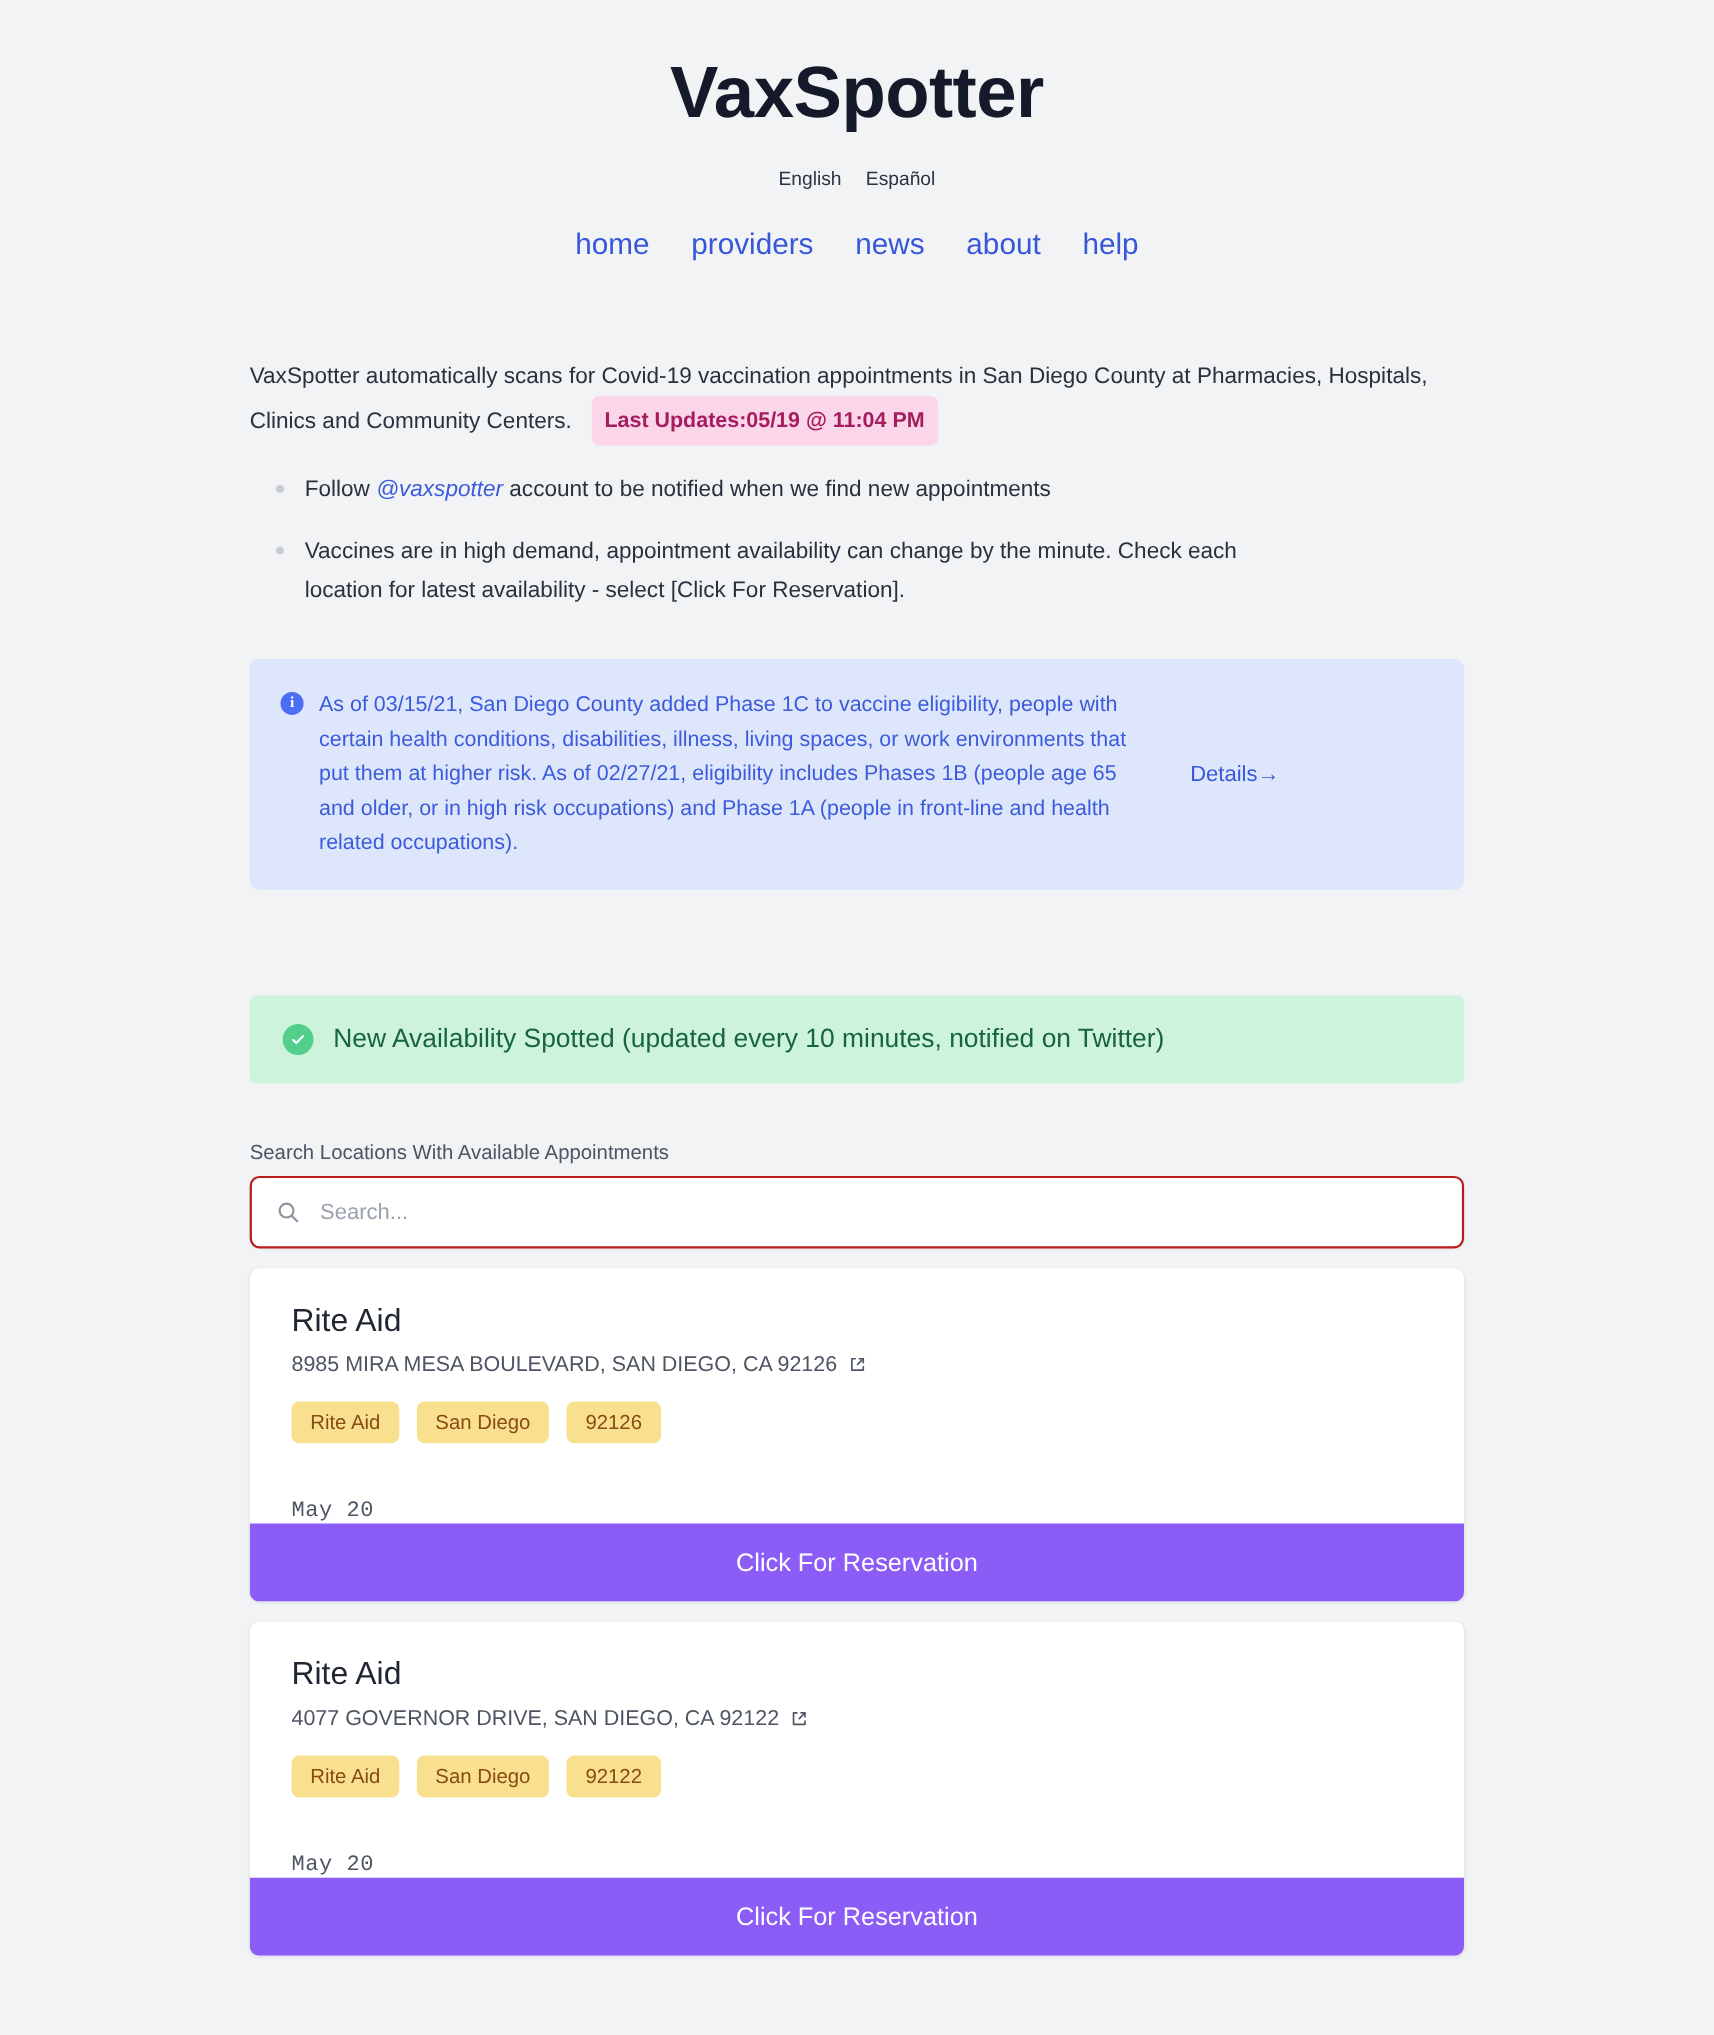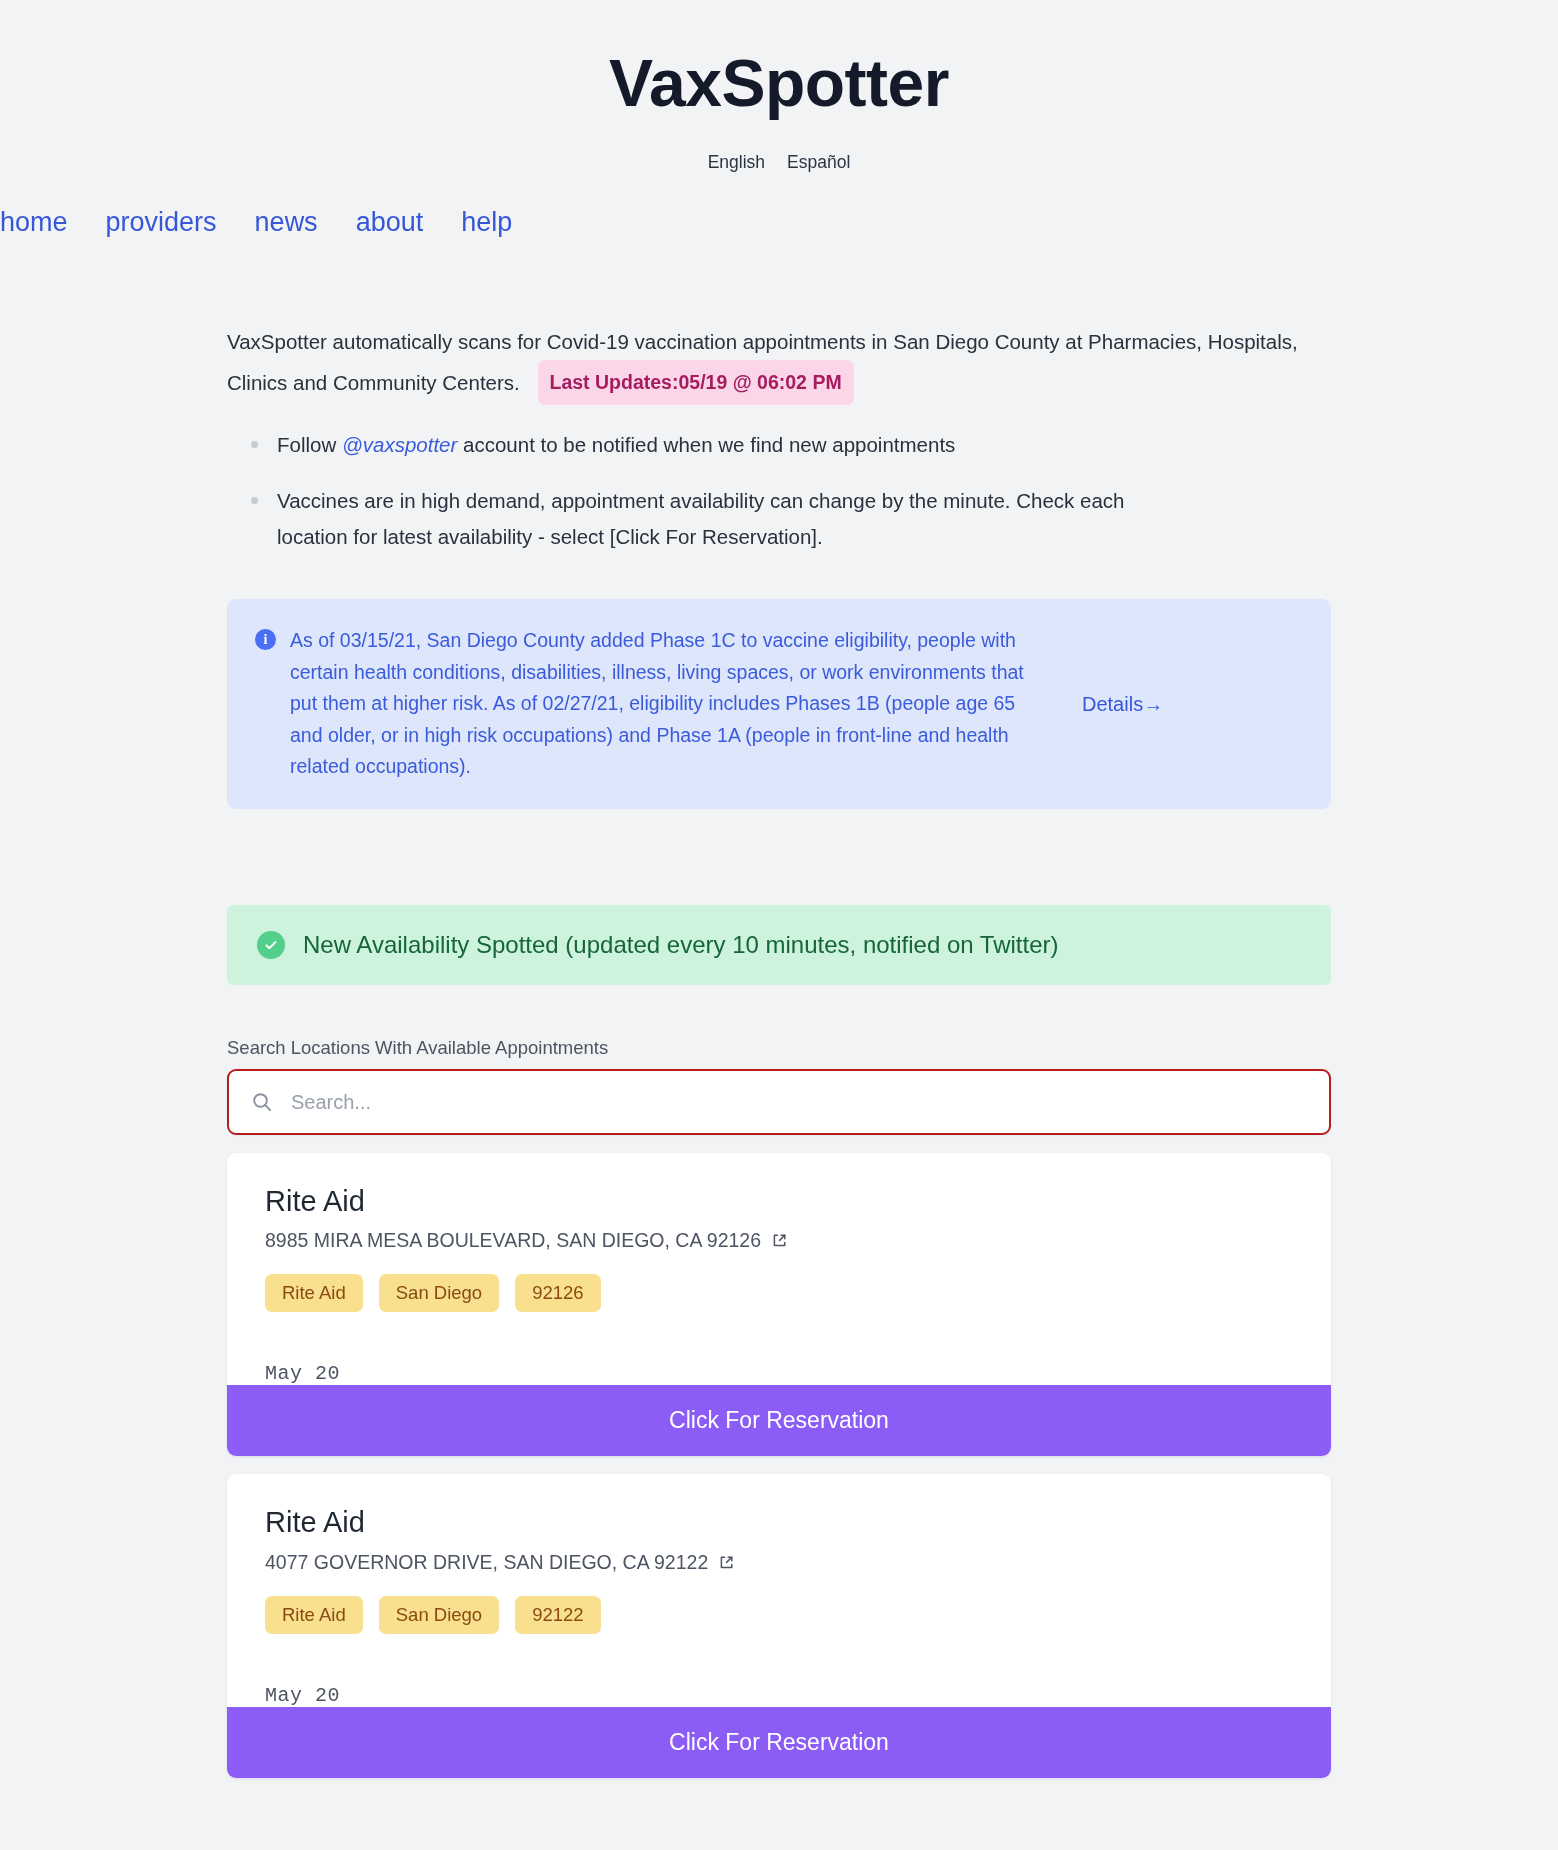--- a/index.html
+++ b/index.html
@@ -28,21 +28,21 @@
     justify-content: center;
     gap: 22px;
     margin-top: 30px;
     font-size: 17.5px;
     color: #2b3442;
   }
   .lang-row a { color: #2b3442; text-decoration: none; cursor: pointer; }
 
   .nav-row {
     display: flex;
-    justify-content: flex-start;
+    justify-content: center;
     gap: 38px;
     margin-top: 34px;
     font-size: 27px;
     color: #3b5bdb;
   }
   .nav-row a {
     color: #3757d8;
     text-decoration: none;
     cursor: pointer;
   }
@@ -270,21 +270,21 @@
     <a>providers</a>
     <a>news</a>
     <a>about</a>
     <a>help</a>
   </nav>
 
   <div class="content">
 
     <p class="intro">
       <span>VaxSpotter automatically scans for Covid-19 vaccination appointments in San Diego County at Pharmacies, Hospitals, Clinics and Community Centers.</span>
-      <span class="badge-updates">Last Updates:05/19 @ 06:02 PM</span>
+      <span class="badge-updates">Last Updates:05/19 @ 11:04 PM</span>
     </p>
 
     <ul class="bullets">
       <li>
         <span>Follow </span><a class="twitter-handle">@vaxspotter</a><span> account to be notified when we find new appointments</span>
       </li>
       <li>
         <span>Vaccines are in high demand, appointment availability can change by the minute. Check each location for latest availability - select [Click For Reservation].</span>
       </li>
     </ul>

